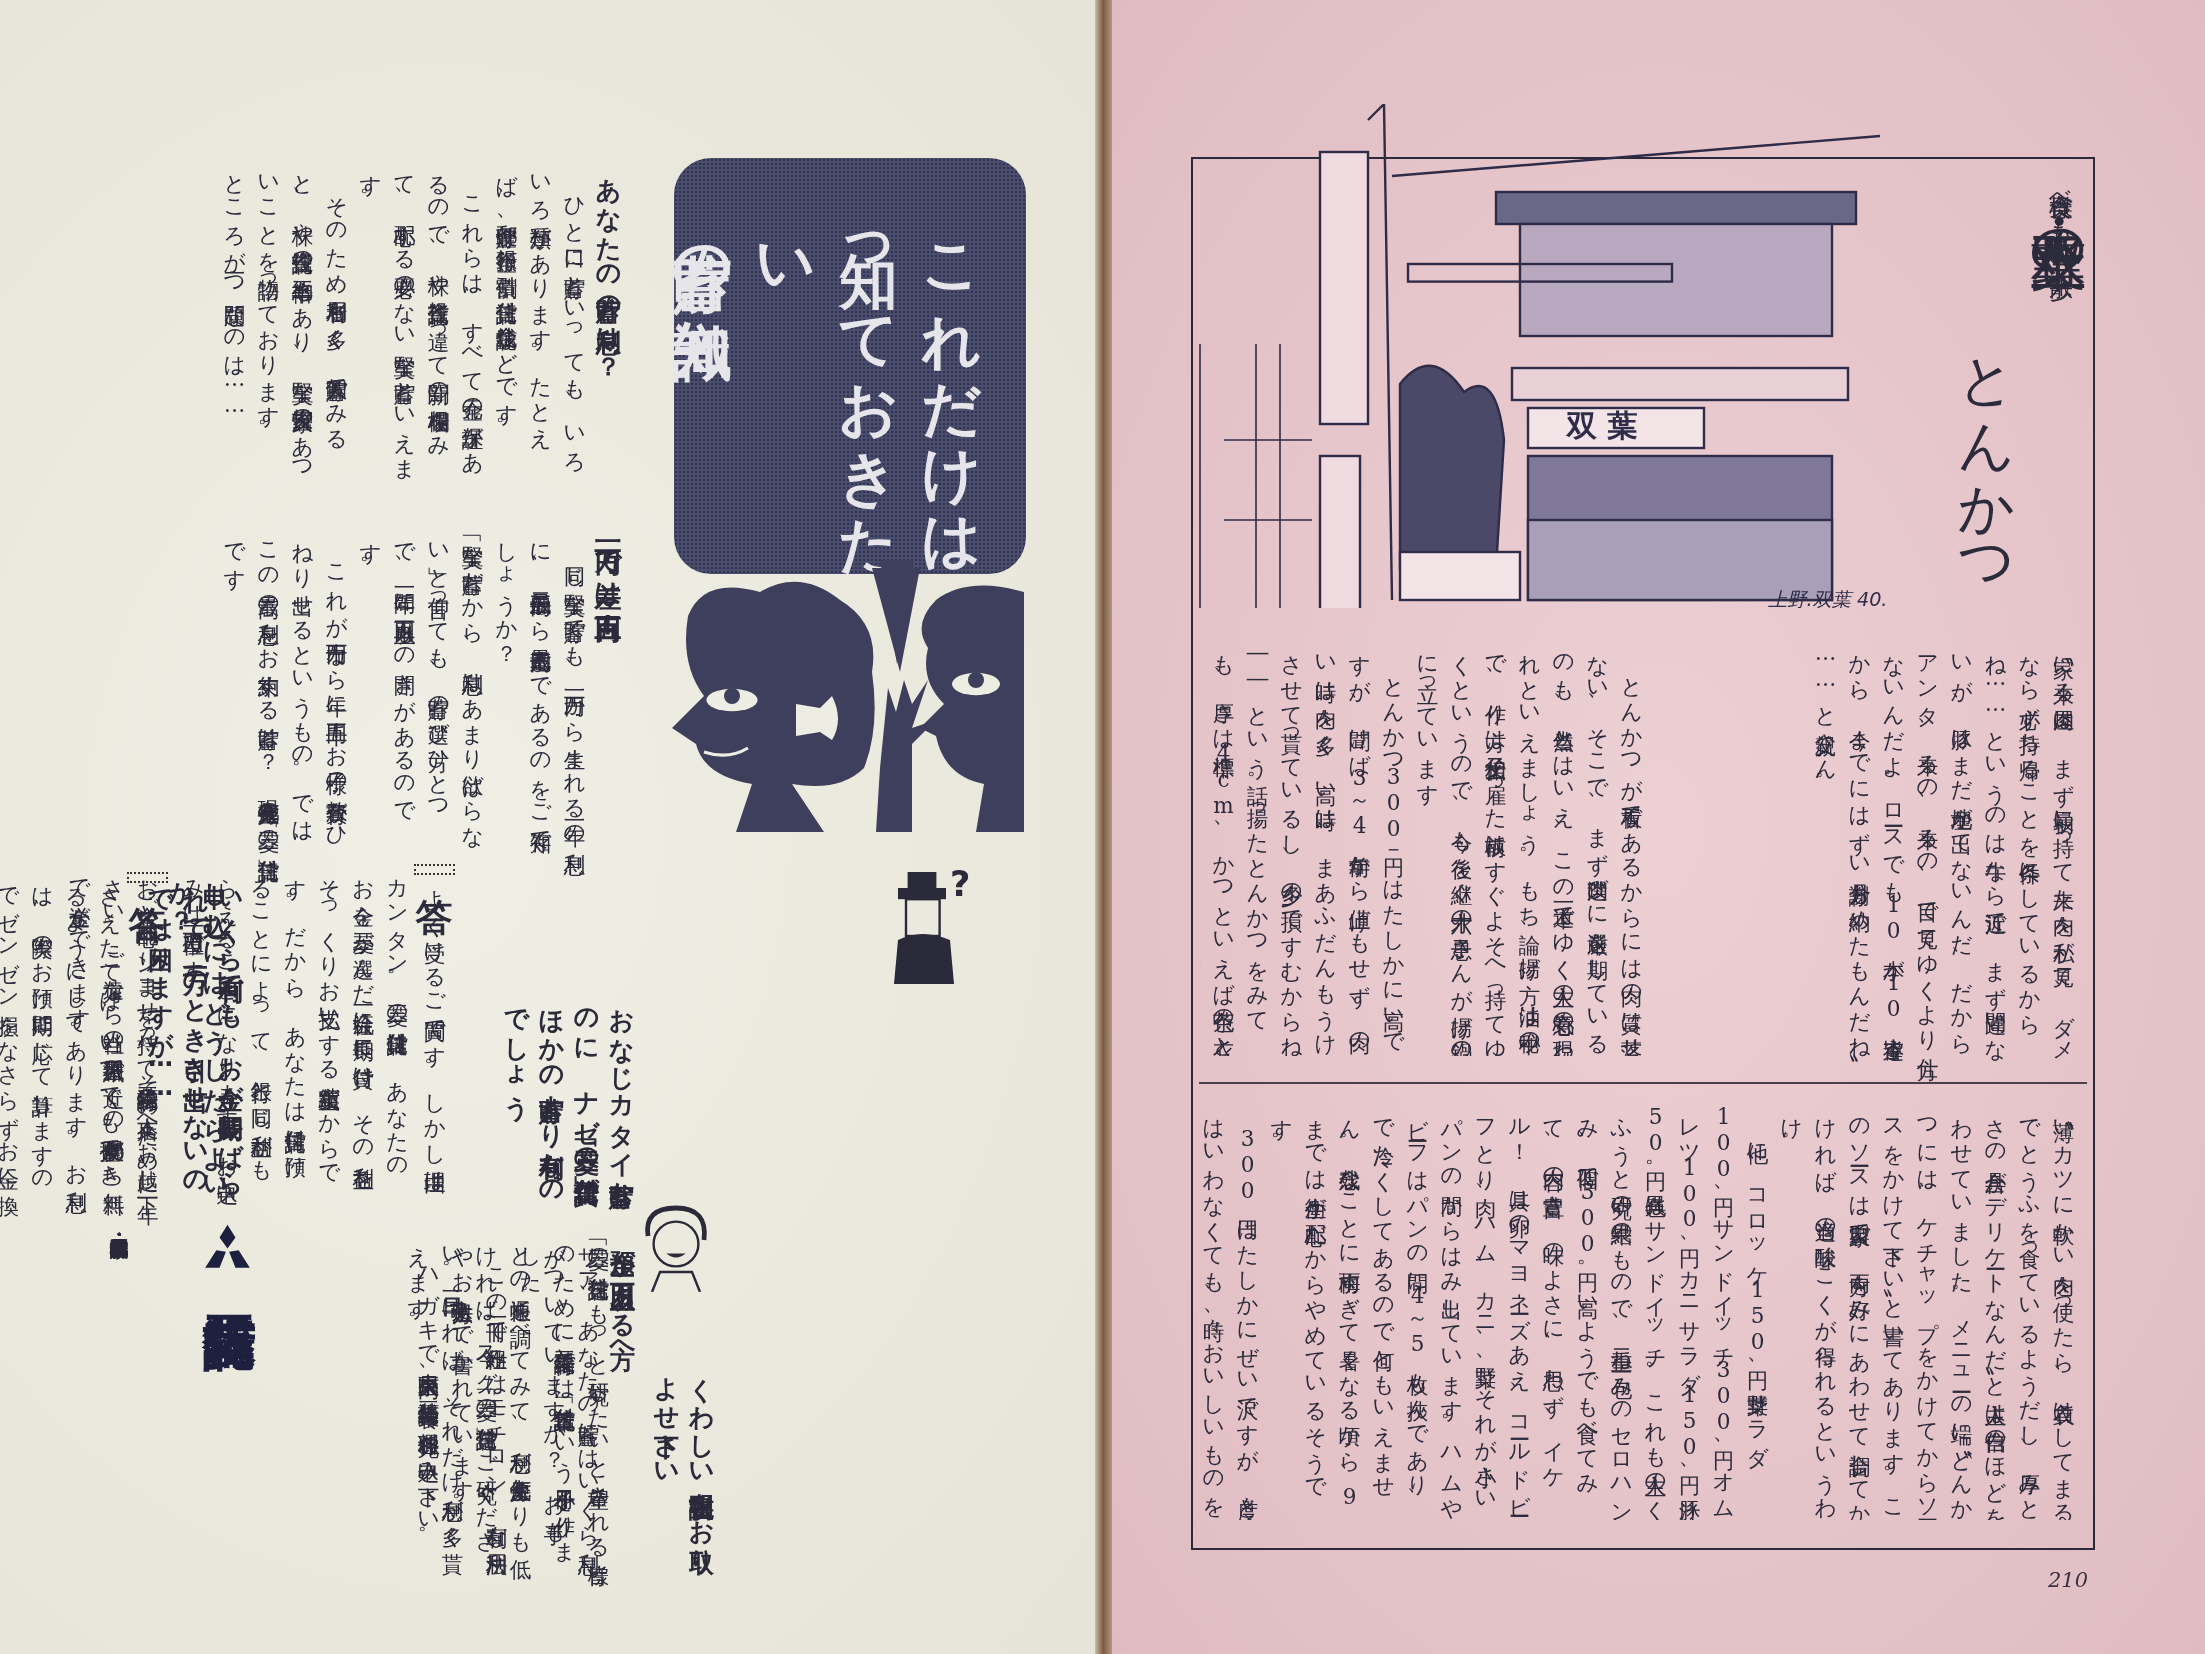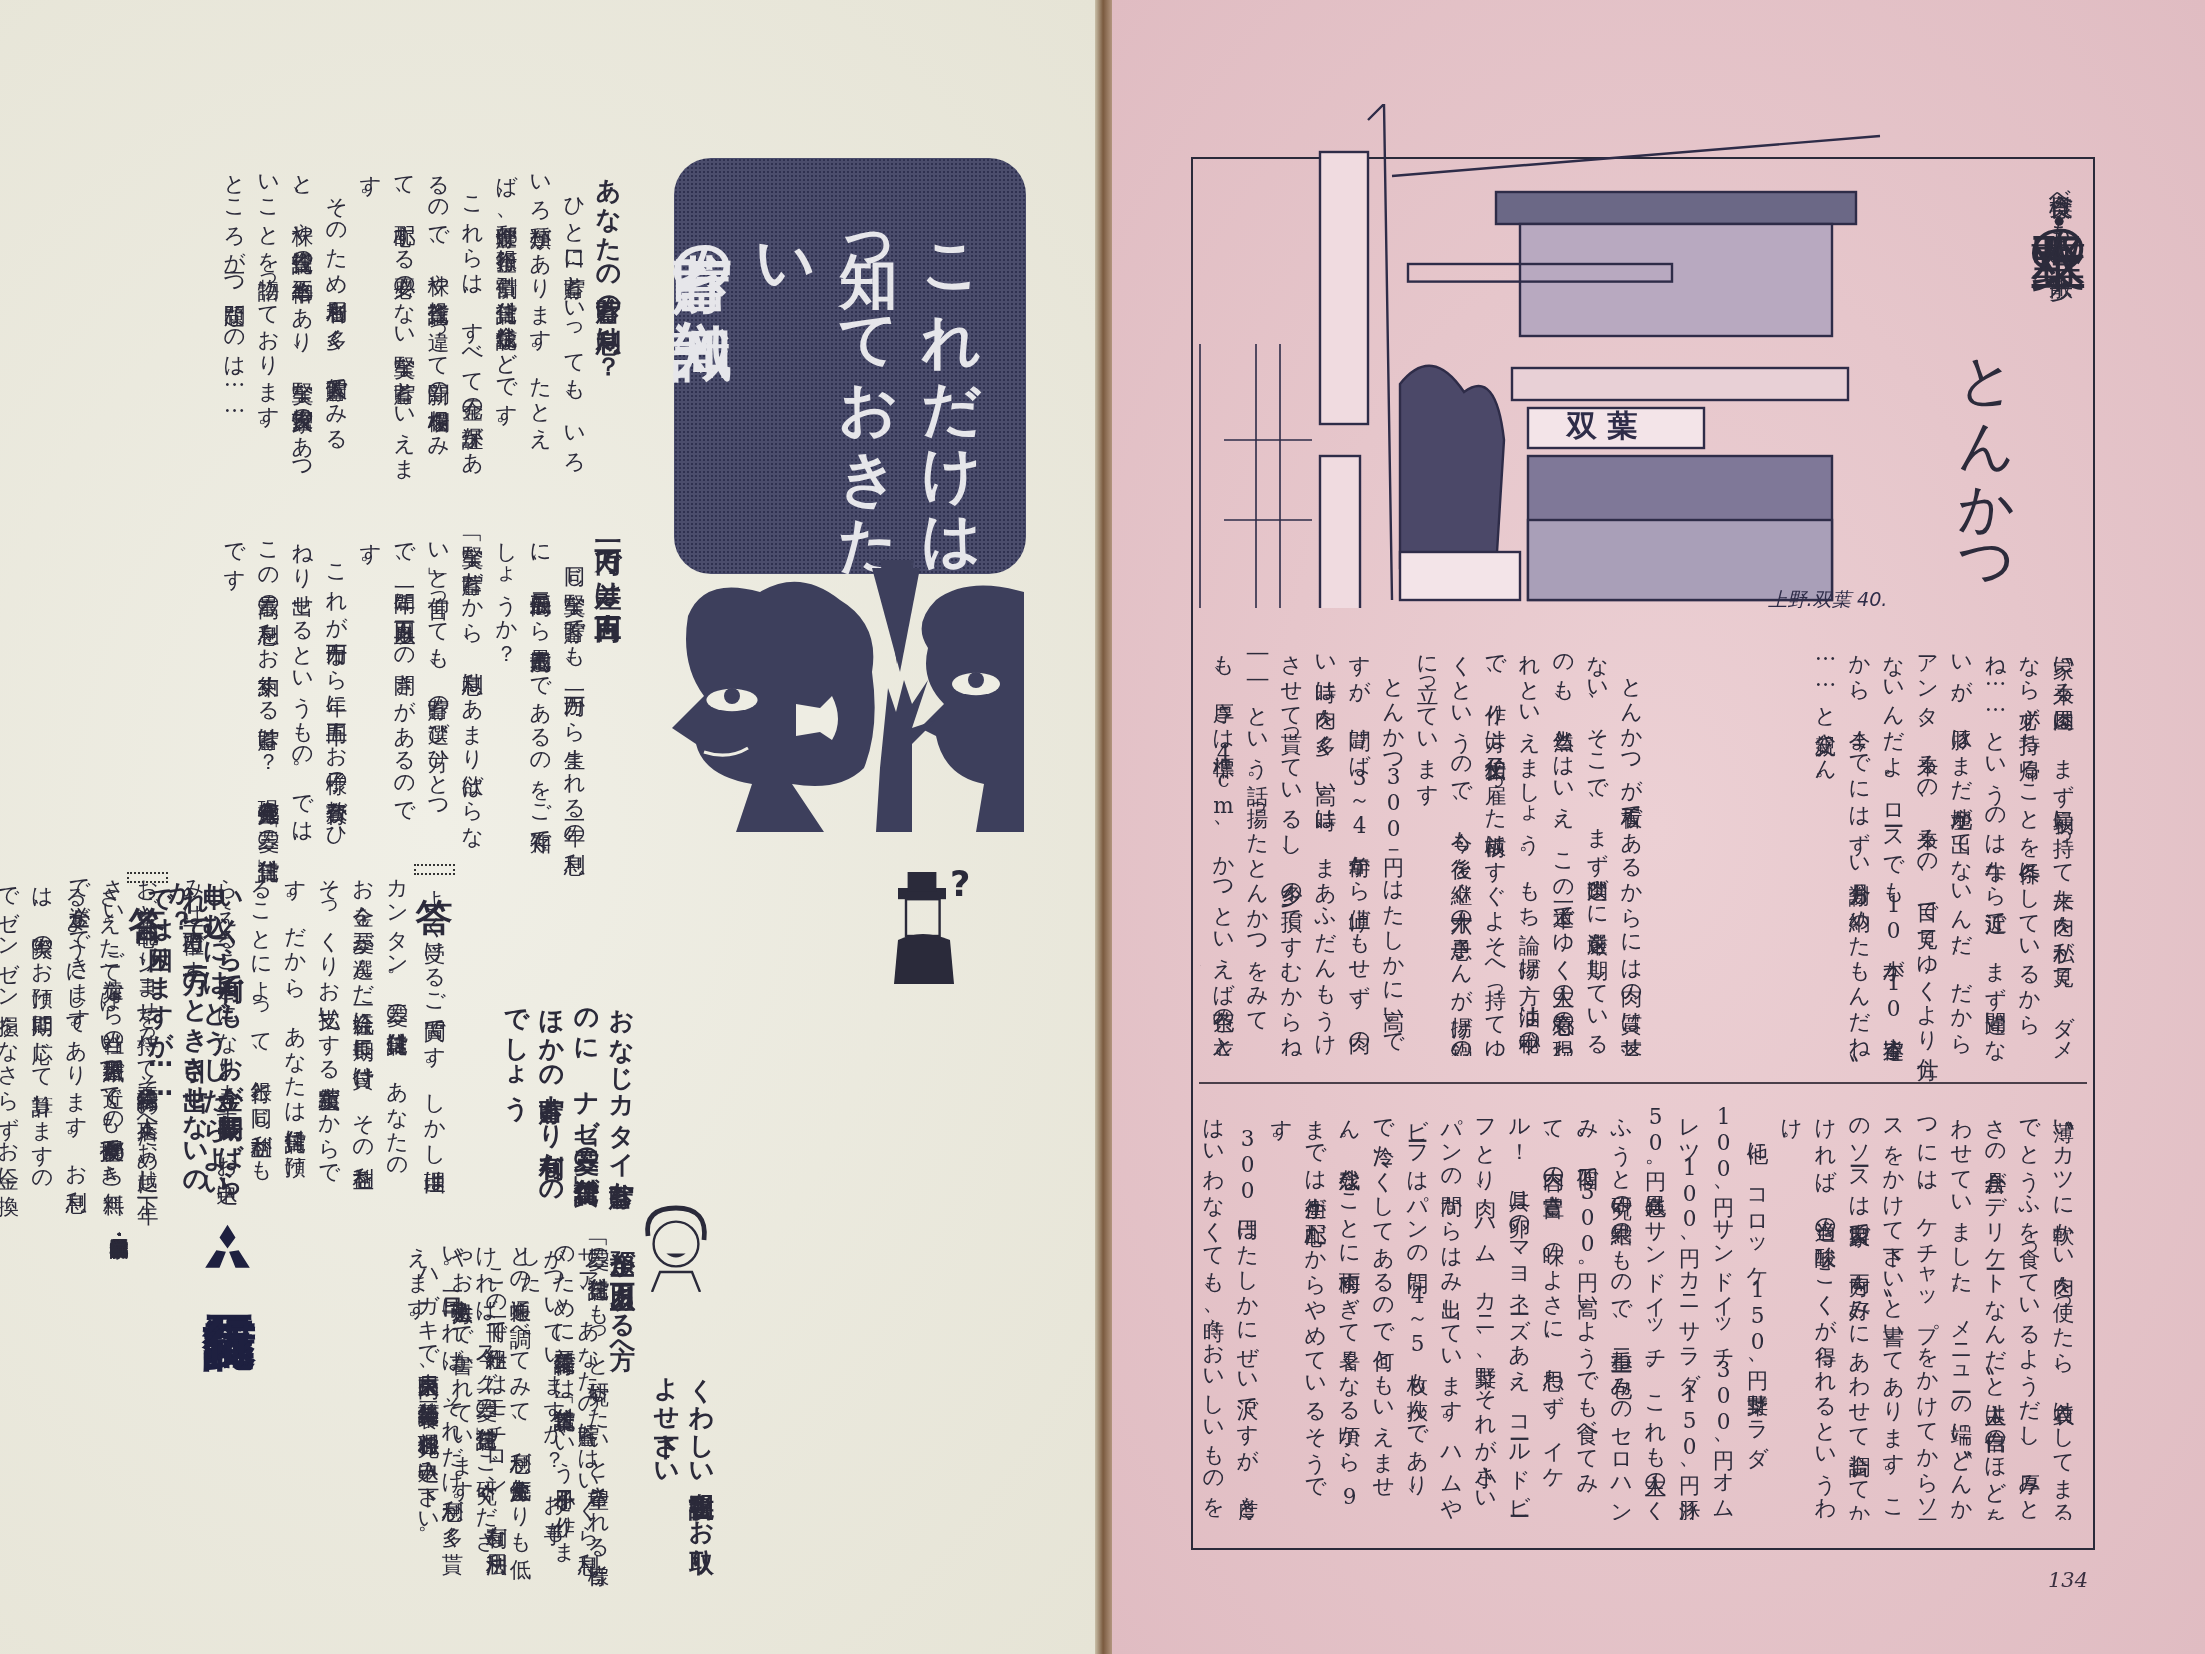--- a/index.html
+++ b/index.html
@@ -151,14 +151,14 @@
 ……と親父さん。</div>
 <div class="v body-text" style="left:1200px;top:640px;height:416px;width:448px;overflow:hidden;">　とんかつが看板であるからには肉の質は落せない、そこで、まず肉選びに厳選を期しているのも、当然とはいえ、この道一本でゆく主人の心意気の現われといえましょう。もち論、揚げ方、油は秘中の秘で、作り方は父子相伝、雇った板前はすぐよそへ持ってゆくというので、今も後を継ぐ十六才の息子さんが揚げ鍋の前に立っています
 　とんかつ300円－はたしかに高いですが、聞けば3～4年前から値上げもせず、肉の安い時は肉を多く、高い時は、まあふだんもうけさせて貰っているし、多少の損ですむからね――という話。揚ったとんかつをみても、厚さは標準4cm、かつといえば茶色の衣と思っていたのに、薄茶色にきれいに揚がっているのに驚かされ、その肉が又芯まで軟かく、肉臭さや、油臭さがないので、途端に、経済のことより、まず舌の方が満足してしまいます。</div>
 
 <div id="col-divider"></div>
 
 <div class="v body-text" style="left:1200px;top:1104px;height:416px;width:880px;overflow:hidden;">〝薄いカツに軟かい肉を使ったら、衣負けしてまるでとうふを食っているようだし、厚みと固さの具合がデリケートなんだ〟と主人は自信のほどを匂わせていました。メニューの端に〝どんかつには、ケチャップをかけてからソースをかけて下さい〟と書いてあります。このソースは自家製で、両方を好みにあわせて調合してかければ、適当の酸味、こくが得られるというわけ。
 　他に、コロッケ150円、野菜サラダ100円、サンドイッチ300円、オムレツ100円、カニサラダ150円、豚汁50円。異色はサンドイッチ。これも主人のくふうと研究の結果のもので、二重ね一包みのセロハン包み、四個で300円。高いようでも食べてみて、内容の豊富さ、味のよさに、思わず、イケル！　具は卵のマヨネーズあえ、コールドビーフとり肉、ハム、カニ、野菜、それが小さいパンの間からはみ出しています。ハムやビーフはパンの間に4～5枚も挾んであり、冷蔵庫で冷たくしてあるので何ともいえません。残念なことに梅雨すぎて暑くなる頃から、9月頃までは衛生が心配だからやめているそうです。
 　300円はたしかにぜい沢ですが、度々とはいわなくても、時々、おいしいものを食べたい時に、わざわざ出掛けて決して間違いのない店です。</div>
 
-<div id="page-number">134</div>
+<div id="page-number">210</div>
 
 
 </body></html>

